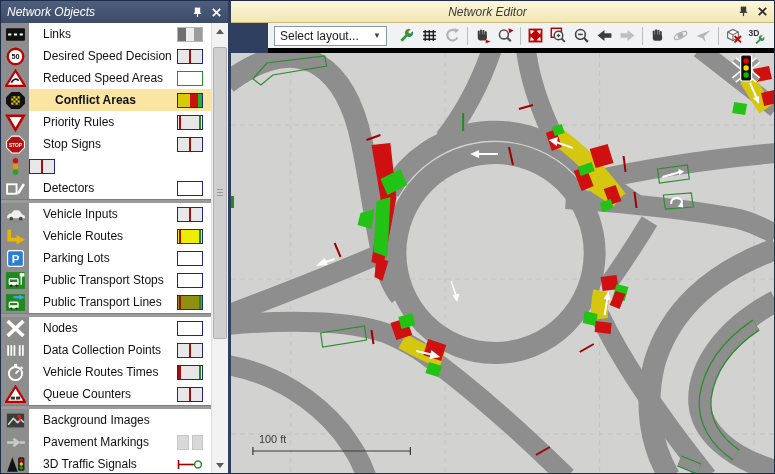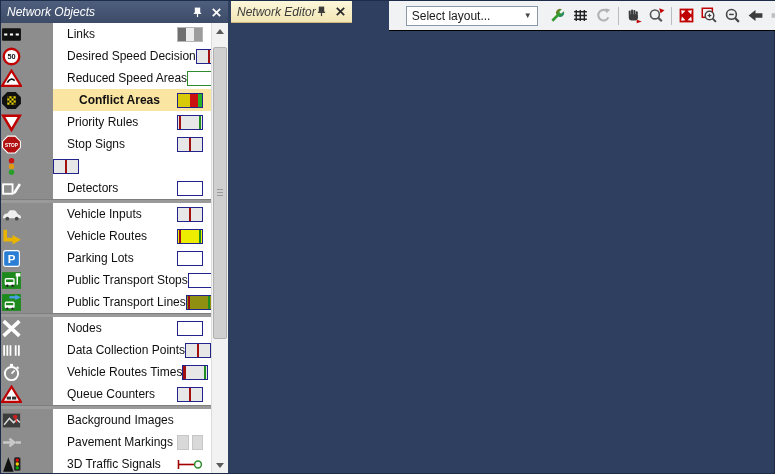--- a/index.html
+++ b/index.html
@@ -11,21 +11,21 @@
   .left-panel{width:227px;flex:none;display:flex;flex-direction:column;background:#fff;position:relative;}
   .panel-title{height:22px;flex:none;display:flex;align-items:center;font-size:12px;padding:0 6px;box-sizing:border-box;}
   .panel-title.dark{background:linear-gradient(#4e5e7d,#3c4b67);color:#fff;}
   .panel-title .t-label{flex:1;white-space:nowrap;overflow:hidden;font-style:italic;}
   .title-btns{display:flex;gap:8px;align-items:center;}
   .title-btns svg{display:block;}
   .rows{flex:1;overflow:hidden;position:relative;padding-right:17px;}
   .row{height:22px;display:flex;align-items:center;background:#fff;}
   .row.selected .row-body{background:#fbe5a3;}
   .row.selected .label{font-weight:bold;padding-left:26px;}
-  .strip{width:52px;height:100%;background:#8d8d8d;flex:none;display:flex;align-items:center;}
+  .strip{width:28px;height:100%;background:#8d8d8d;flex:none;display:flex;align-items:center;justify-content:center;}
   .strip svg{width:21px;height:19px;display:block;}
   .row-body{flex:1;height:100%;display:flex;align-items:center;}
   .label{flex:1;font-size:12px;color:#101010;padding-left:14px;white-space:nowrap;overflow:hidden;}
   .swatch-cell{width:34px;flex:none;display:flex;justify-content:flex-start;}
   .sep{height:3px;background:#9a9a9a;border-top:1px solid #7e7e7e;}
   .swatch{width:26px;height:15px;box-sizing:border-box;position:relative;overflow:hidden;}
   .swatch.boxed{border:1px solid #23238c;}
   .mark{position:absolute;top:0;bottom:0;width:2px;}
   .sw-bars{display:flex;width:100%;height:100%;border:1px solid #b5b5b5;box-sizing:border-box;}
   .sw-bars div{flex:1;}
@@ -38,23 +38,23 @@
   .arrow-up{width:0;height:0;border-left:4px solid transparent;border-right:4px solid transparent;border-bottom:5px solid #5a5a5a;}
   .arrow-down{width:0;height:0;border-left:4px solid transparent;border-right:4px solid transparent;border-top:5px solid #5a5a5a;}
   .sb-thumb{position:absolute;left:1px;right:1px;top:24px;height:290px;background:#cfcfcf;border:1px solid #b0b0b0;border-radius:2px;}
   .sb-grip{position:absolute;left:3px;right:3px;top:50%;margin-top:-4px;}
   .sb-grip div{height:1px;background:#9a9a9a;margin-bottom:2px;}
 
   
   .splitter{width:3px;flex:none;background:#2e3f60;}
 
   
-  .right-panel{flex:1;display:flex;min-width:0;text-align:center;}
+  .right-panel{flex:1;display:flex;flex-direction:column;min-width:0;text-align:center;}
   .panel-title.light{background:linear-gradient(#fdf8dc,#f2e6b4);border-bottom:1px solid #cdb97b;color:#3a3a3a;}
-  .toolbar{height:30px;flex:none;background:#f1f2f4;border-bottom:1px solid #000000;display:flex;align-items:center;padding:0 17px;box-sizing:border-box;margin-left:37px;}
+  .toolbar{height:30px;flex:none;background:#f1f2f4;border-bottom:5px solid #000000;display:flex;align-items:center;padding:0 6px;box-sizing:border-box;margin-left:37px;}
   .combo{width:132px;height:20px;background:#fff;border:1px solid #8a99a8;font-size:12px;color:#1a1a1a;
          display:flex;align-items:center;justify-content:space-between;padding:0 5px;box-sizing:border-box;margin-right:8px;}
   .combo .caret{font-size:8px;color:#444;}
   .tbtn{width:23px;height:23px;flex:none;display:flex;align-items:center;justify-content:center;}
   .tbtn svg{width:17px;height:17px;display:block;}
   .tsep{width:1px;height:18px;background:#b9bcc0;margin:0 3px;flex:none;}
   .canvas-wrap{flex:1;position:relative;background:#d2d2d0;min-height:0;}
   .canvas-wrap svg{position:absolute;inset:0;}
 </style>
 </head>

